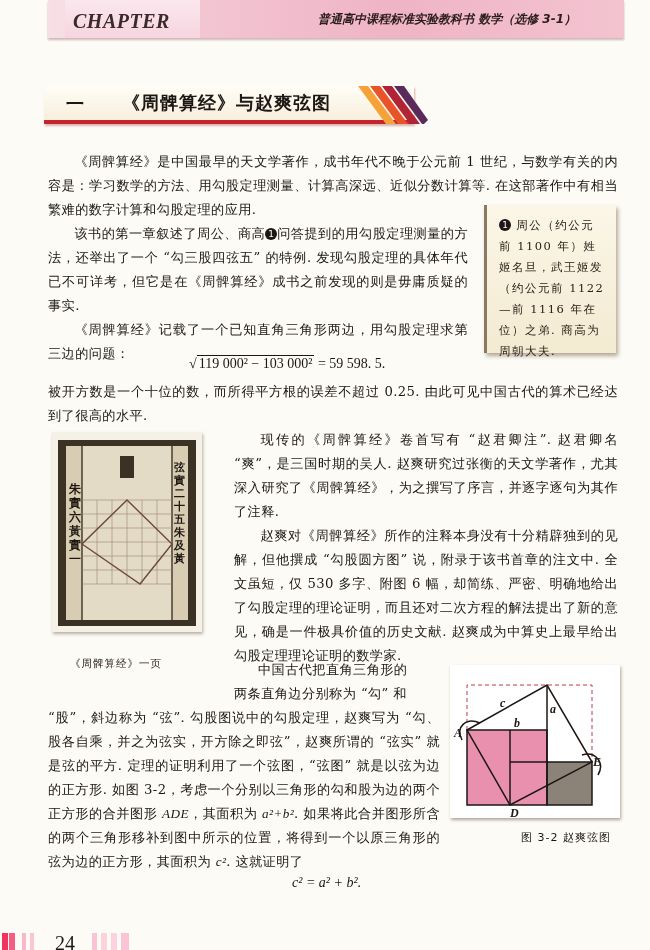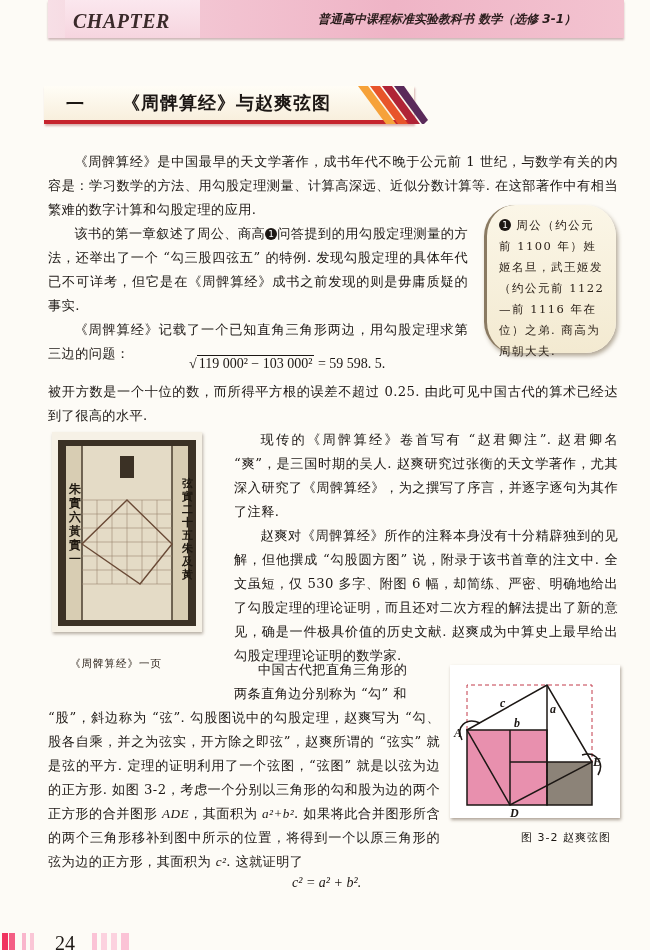--- a/index.html
+++ b/index.html
@@ -48,21 +48,21 @@
     position: absolute; font-size: 13.2px; line-height: 24px; text-align: justify;
     letter-spacing: 0.4px;
   }
   .indent { text-indent: 2em; }
   .note-box {
     position: absolute; left: 484px; top: 205px; width: 132px; height: 148px;
     background: linear-gradient(180deg, #fbf6e7 0%, #f3ead1 100%);
     border-left: 3px solid #8a7a62;
     box-shadow: 2px 3px 4px rgba(90,70,40,0.45);
     padding: 10px 10px 8px 12px; box-sizing: border-box;
-    font-size: 11.5px; line-height: 21px; letter-spacing: 1.5px; color: #2a2018; border-radius: 31px;
+    font-size: 11.5px; line-height: 21px; letter-spacing: 1.5px; color: #2a2018;
   }
   .note-mark {
     display: inline-block; width: 12px; height: 12px; border-radius: 50%; background: #1c1714;
     color: #fff; font-size: 9px; line-height: 12px; text-align: center; text-indent: 0;
     font-family: "DejaVu Sans", sans-serif; vertical-align: 1px; letter-spacing: 0;
   }
   .formula {
     position: absolute; left: 145px; top: 356px; font-size: 14px;
     font-family: "Liberation Serif", serif;
     margin-left: 44px;
@@ -154,21 +154,21 @@
       <line x1="45" y1="68" x2="45" y2="152"></line>
         <line x1="60" y1="68" x2="60" y2="152"></line>
       <line x1="75" y1="68" x2="75" y2="152"></line>
         <line x1="90" y1="68" x2="90" y2="152"></line>
       <line x1="105" y1="68" x2="105" y2="152"></line>
     </g>
     <polygon points="75,68 120,112 88,152 30,112" fill="none" stroke="#6a4a36" stroke-width="1.4"></polygon>
     <rect x="68" y="24" width="14" height="22" fill="#3b3125"></rect>
   </svg>
   <span style="position:absolute; left:17px; top:50px; width:12px; font-size:12px; line-height:14px; font-weight:bold; color:#1e1810;">朱實六黃實一</span>
-  <span style="position:absolute; left:122px; top:45px; width:12px; font-size:11px; line-height:13px; font-weight:bold; color:#1e1810;padding-left:8px;">弦實二十五朱及黃</span>
+  <span style="position:absolute; left:122px; top:29px; width:12px; font-size:11px; line-height:13px; font-weight:bold; color:#1e1810;">弦實二十五朱及黃</span>
 </div>
 <div class="photo-caption">《周髀算经》一页</div>
 
 <div class="para indent" style="left:234px; top:428px; width:384px;">现传的《周髀算经》卷首写有 “赵君卿注”. 赵君卿名 “爽”，是三国时期的吴人. 赵爽研究过张衡的天文学著作，尤其深入研究了《周髀算经》，为之撰写了序言，并逐字逐句为其作了注释.</div>
 
 <div class="para indent" style="left:234px; top:524px; width:384px;">赵爽对《周髀算经》所作的注释本身没有十分精辟独到的见解，但他撰成 “勾股圆方图” 说，附录于该书首章的注文中. 全文虽短，仅 530 多字、附图 6 幅，却简练、严密、明确地给出了勾股定理的理论证明，而且还对二次方程的解法提出了新的意见，确是一件极具价值的历史文献. 赵爽成为中算史上最早给出勾股定理理论证明的数学家.</div>
 
 <div class="para" style="left:258px; top:658px; width:180px;">中国古代把直角三角形的</div>
 <div class="para" style="left:234px; top:682px; width:204px;">两条直角边分别称为 “勾” 和</div>
 <div class="para" style="left:48px; top:706px; width:392px;">

